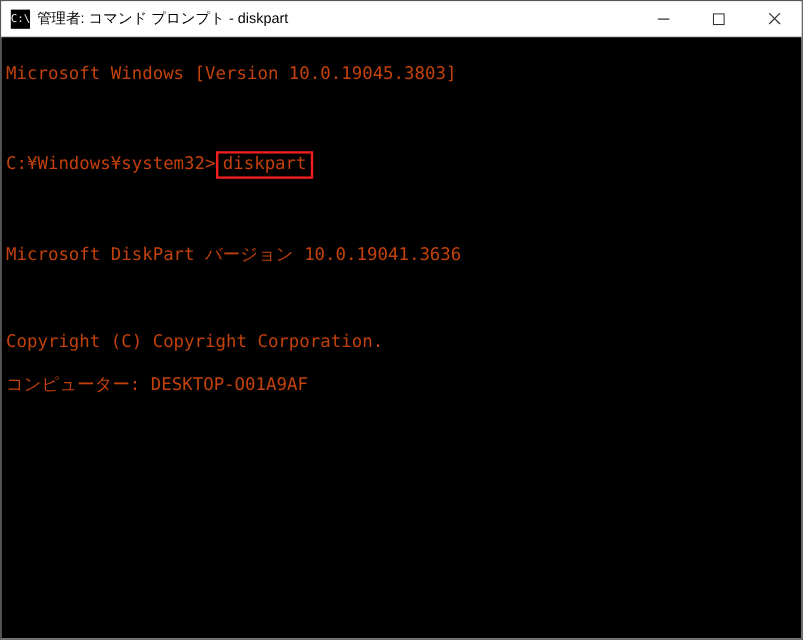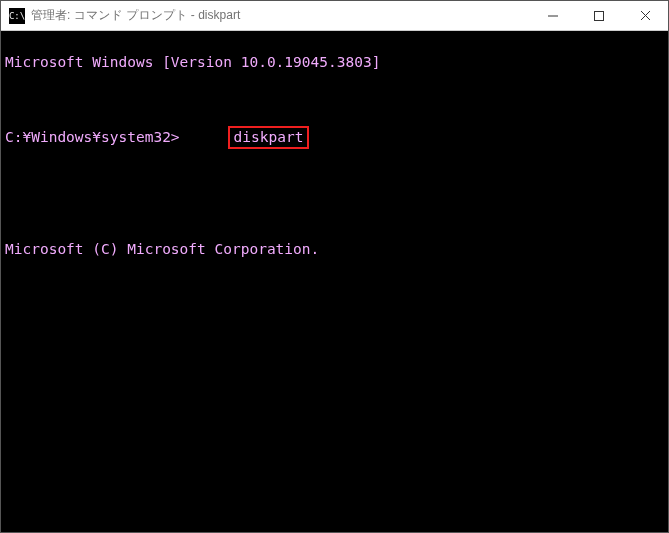--- a/index.html
+++ b/index.html
@@ -24,49 +24,48 @@
     height: 16px;
     margin-left: 8px;
     margin-right: 6px;
     background: #000;
     display:flex;align-items:center;justify-content:center;
     color:#eee;font-size:9px;font-family:monospace;
   }
   .titlebar-title {
     font-family: "Meiryo UI","Yu Gothic UI",sans-serif;
     font-size: 12px;
-    color: #737373;
+    color: #000000;
     flex: 1;
   }
   .winbtns { display:flex; height:100%; }
   .winbtn {
     width:46px; height:100%;
     display:flex;align-items:center;justify-content:center;
     font-family: sans-serif;
     font-size:12px; color:#333;
   }
   .winbtn svg { stroke:#333; }
   .terminal {
     background: #000;
-    color: #f0abfc;
+    color: #c2410c;
     height: calc(100% - 30px);
     padding: 4px 6px 0 4px;
     font-family: "MS Gothic","Consolas",monospace;
     font-size: 14.5px;
     line-height: 1.25;
     white-space: pre;
     position: relative;
   }
   .line { white-space: pre; }
   .hl {
     border: 2px solid #ef1f1f;
     padding: 2px 4px 3px 4px;
     display: inline-block;
     line-height: 1.0;
-    margin-left: 48px;
   }
 </style>
 </head>
 <body>
 
 <div class="titlebar">
   <div class="titlebar-icon">
       <span>C:\</span>
     </div>
   <div class="titlebar-title">管理者: コマンド プロンプト - diskpart</div>
@@ -88,22 +87,24 @@
         </svg>
     </div>
   </div>
 </div>
 
 <div class="terminal">
 <div class="line">Microsoft Windows [Version 10.0.19045.3803]</div>
 <div class="line"> </div>
 <div class="line"><span>C:¥Windows¥system32&gt;</span><span class="hl">diskpart</span></div>
 <div class="line"> </div>
+<div class="line">Microsoft DiskPart バージョン 10.0.19041.3636</div>
 <div class="line"> </div>
-<div class="line">Microsoft (C) Microsoft Corporation.</div>
+<div class="line">Copyright (C) Copyright Corporation.</div>
+<div class="line">コンピューター: DESKTOP-O01A9AF</div>
 <div class="line"> </div>
 <div class="line"> </div>
 
 
 
 
 
 
 
 

